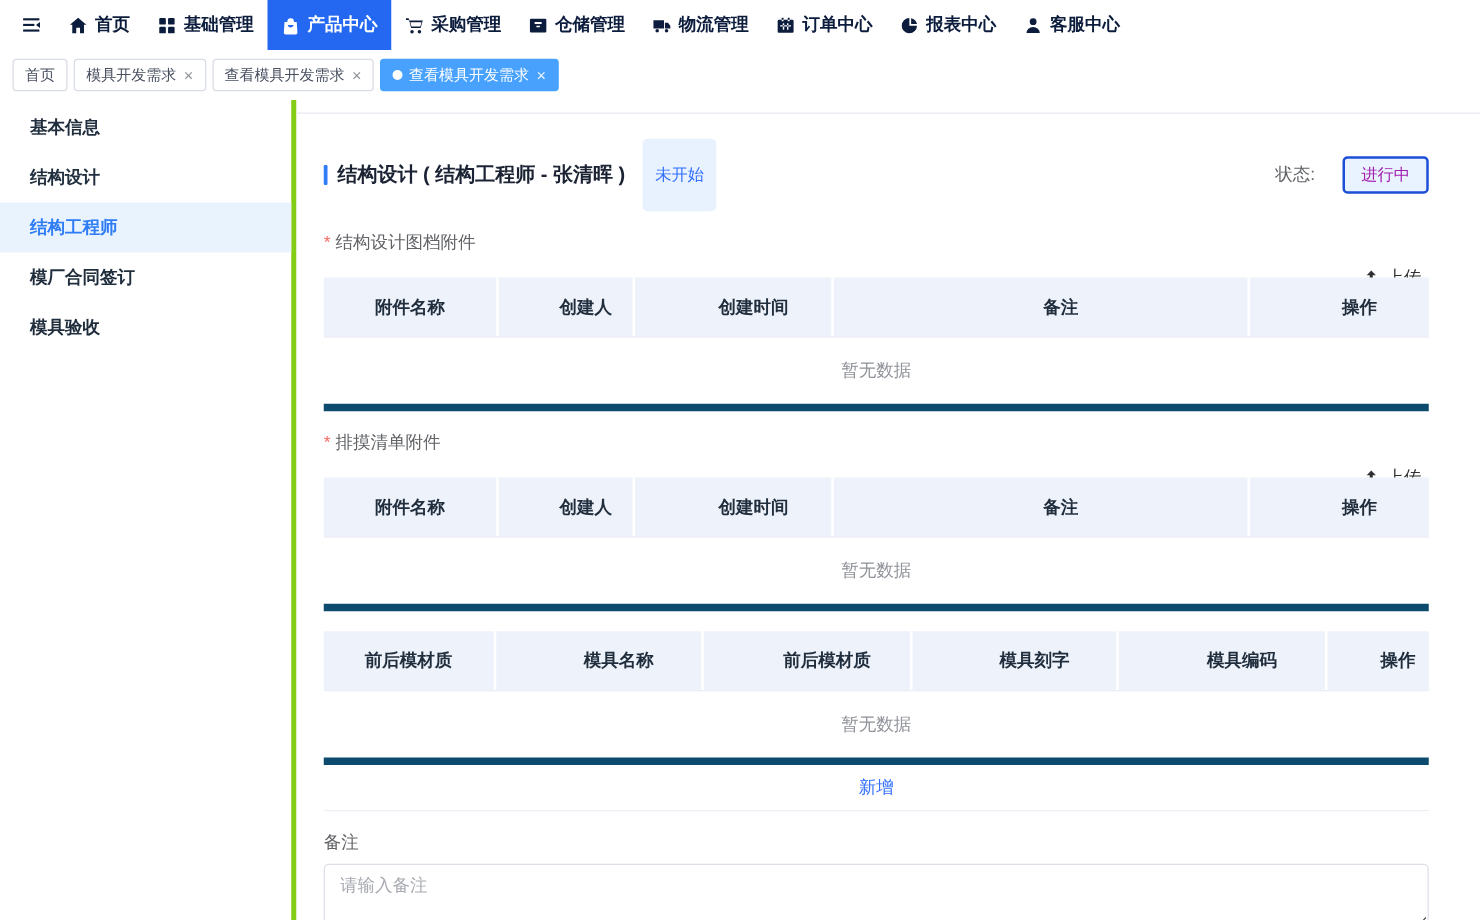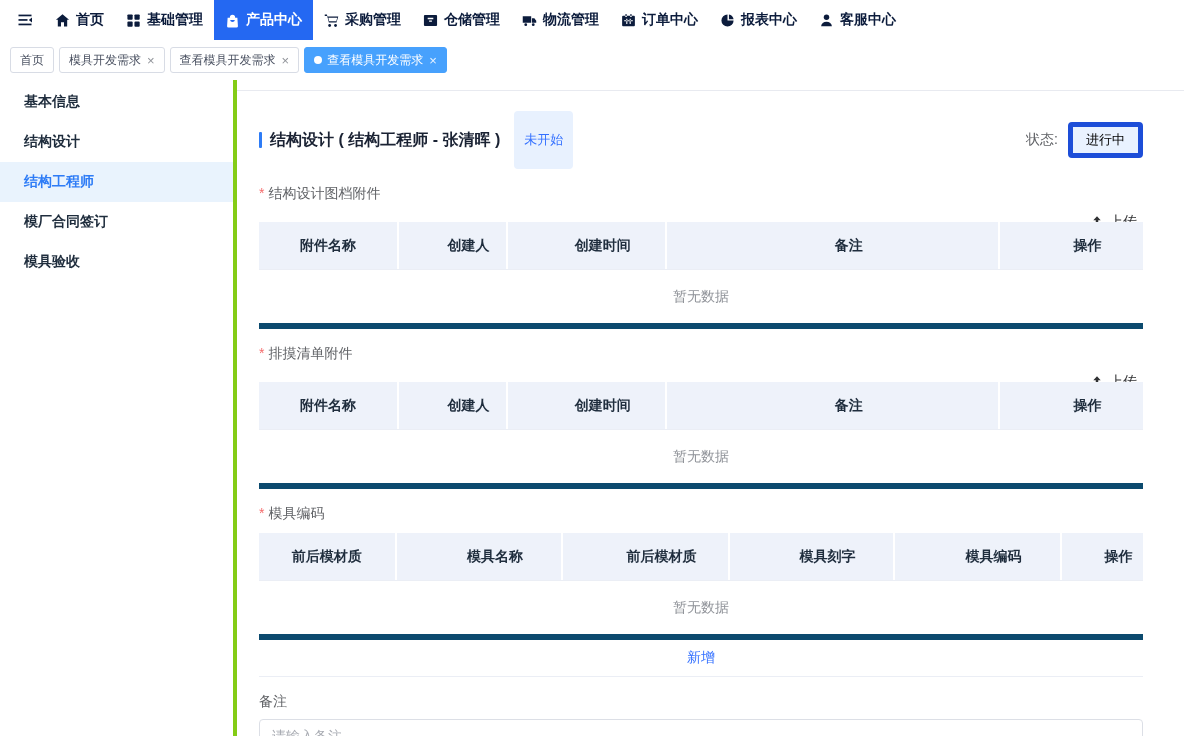--- a/index.html
+++ b/index.html
@@ -34,24 +34,24 @@
 
   .main { flex:1; margin-top:10px; border-top:1px solid #e8eaf0;
     padding:20px 41px 20px 22px; overflow:hidden; }
 
   
   .sec-head { display:flex; align-items:center; margin-bottom:16px; }
   .blue-bar { width:3px; height:16px; background:#2e7cf6; border-radius:1px; margin-right:8px; }
   .sec-title { font-size:16px; font-weight:bold; color:#1a2233; }
   .badge { margin-left:14px; padding:20px 10px; font-size:13px; color:#3370ff;
     background:#e8f1fe; border-radius:4px; }
-  .status-wrap { margin-left:auto; display:flex; align-items:center; gap:10px; }
+  .status-wrap { margin-left:auto; display:flex; align-items:center; gap:22px; }
   .status-label { font-size:14px; color:#606266; }
-  .status-btn { padding:4px 13px; font-size:13px; color:#000000; background:#e9f2ff;
-    border:5px solid #1d4ed8; border-radius:4px; cursor:pointer; }
+  .status-btn { padding:4px 13px; font-size:13px; color:#a21caf; background:#e9f2ff;
+    border:2px solid #1d4ed8; border-radius:4px; cursor:pointer; }
 
   
   .field-label { font-size:14px; color:#606266; margin-bottom:8px; }
   .req { color:#f56c6c; margin-right:4px; }
 
   
   .upload-clip { height:11px; overflow:hidden; display:flex; justify-content:flex-end; }
   .upload-btn { display:flex; align-items:center; gap:5px; height:22px; padding-right:6px;
     font-size:14px; color:#303133; cursor:pointer; }
   .upload-btn svg { width:14px; height:14px; fill:#303133; }
@@ -242,23 +242,20 @@
         <div class="th c1">附件名称</div>
         <div class="th c2">创建人</div>
         <div class="th c3">创建时间</div>
         <div class="th c4">备注</div>
         <div class="th c5">操作</div>
       </div>
       <div class="tbl-empty">暂无数据</div>
     </div>
 
     
-    <div class="field-label">
-      <span class="req">*</span><span>模具编码</span>
-    </div>
     <div class="tbl" style="margin-top:10px;">
       <div class="tbl-head">
         <div class="th m1">前后模材质</div>
         <div class="th m2">模具名称</div>
         <div class="th m3">前后模材质</div>
         <div class="th m4">模具刻字</div>
         <div class="th m5">模具编码</div>
         <div class="th m6">操作</div>
       </div>
       <div class="tbl-empty">暂无数据</div>

